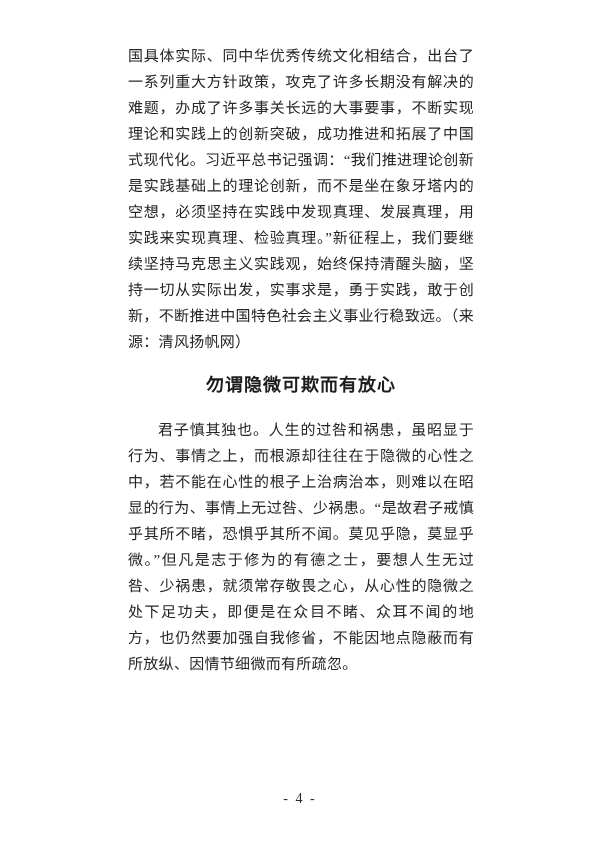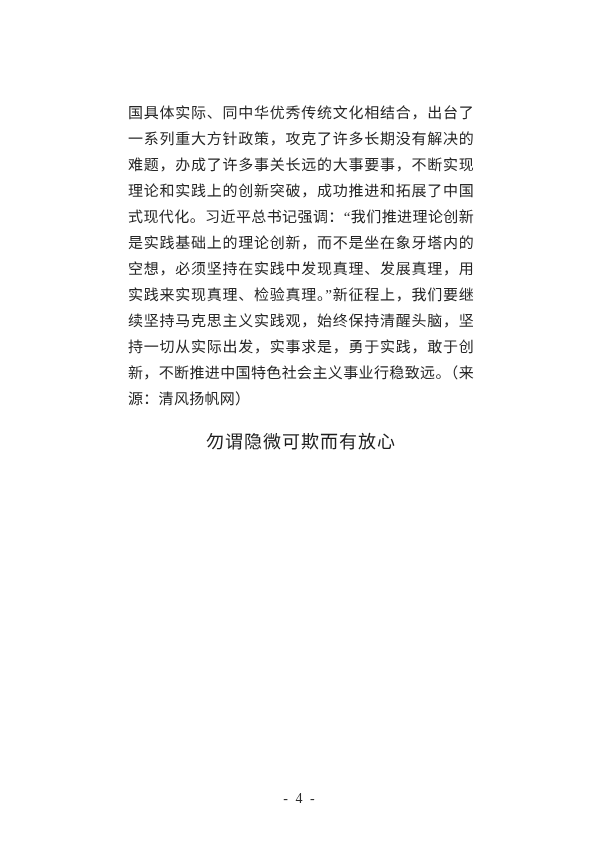--- a/index.html
+++ b/index.html
@@ -7,21 +7,21 @@
     padding: 0;
     background: #ffffff;
   }
   .page {
     position: relative;
     width: 516px;
     height: 849px;
     margin: 0 auto;
     background: #ffffff;
     box-sizing: border-box;
-    padding: 100px 84px 0 86px;
+    padding: 43px 84px 0 86px;
     font-family: "Liberation Serif", "DejaVu Serif", serif;
     color: #262626;
     overflow: hidden;
   }
   .body-text {
     font-size: 15px;
     line-height: 26px;
     text-align: justify;
     text-justify: inter-ideograph;
     letter-spacing: 0.3px;
@@ -33,21 +33,21 @@
   .section-header {
     margin-top: 24px;
     font-size: 15px;
     line-height: 26px;
     text-align: left;
   }
   .article-title {
     margin: 18px 0 20px 0;
     text-align: center;
     font-size: 18px;
-    font-weight: normal;
+    font-weight: bold;
     letter-spacing: 1px;
     line-height: 24px;
     color: #1d1d1d;
   }
   .indent-paragraph {
     text-indent: 2em;
   }
   .page-number {
     position: absolute;
     left: 0;
@@ -63,16 +63,17 @@
 <body>
 
 <div class="page">
 
   <p class="body-text continued-paragraph">国具体实际、同中华优秀传统文化相结合，出台了一系列重大方针政策，攻克了许多长期没有解决的难题，办成了许多事关长远的大事要事，不断实现理论和实践上的创新突破，成功推进和拓展了中国式现代化。习近平总书记强调：“我们推进理论创新是实践基础上的理论创新，而不是坐在象牙塔内的空想，必须坚持在实践中发现真理、发展真理，用实践来实现真理、检验真理。”新征程上，我们要继续坚持马克思主义实践观，始终保持清醒头脑，坚持一切从实际出发，实事求是，勇于实践，敢于创新，不断推进中国特色社会主义事业行稳致远。（来源：清风扬帆网）</p>
 
 
   <h1 class="article-title">勿谓隐微可欺而有放心</h1>
 
 
+  <p class="body-text indent-paragraph">君子慎其独也。人生的过咎和祸患，虽昭显于行为、事情之上，而根源却往往在于隐微的心性之中，若不能在心性的根子上治病治本，则难以在昭显的行为、事情上无过咎、少祸患。“是故君子戒慎乎其所不睹，恐惧乎其所不闻。莫见乎隐，莫显乎微。”但凡是志于修为的有德之士，要想人生无过咎、少祸患，就须常存敬畏之心，从心性的隐微之处下足功夫，即便是在众目不睹、众耳不闻的地方，也仍然要加强自我修省，不能因地点隐蔽而有所放纵、因情节细微而有所疏忽。</p>
 
   <div class="page-number">- 4 -</div>
 
 </div>
 
 </body></html>

